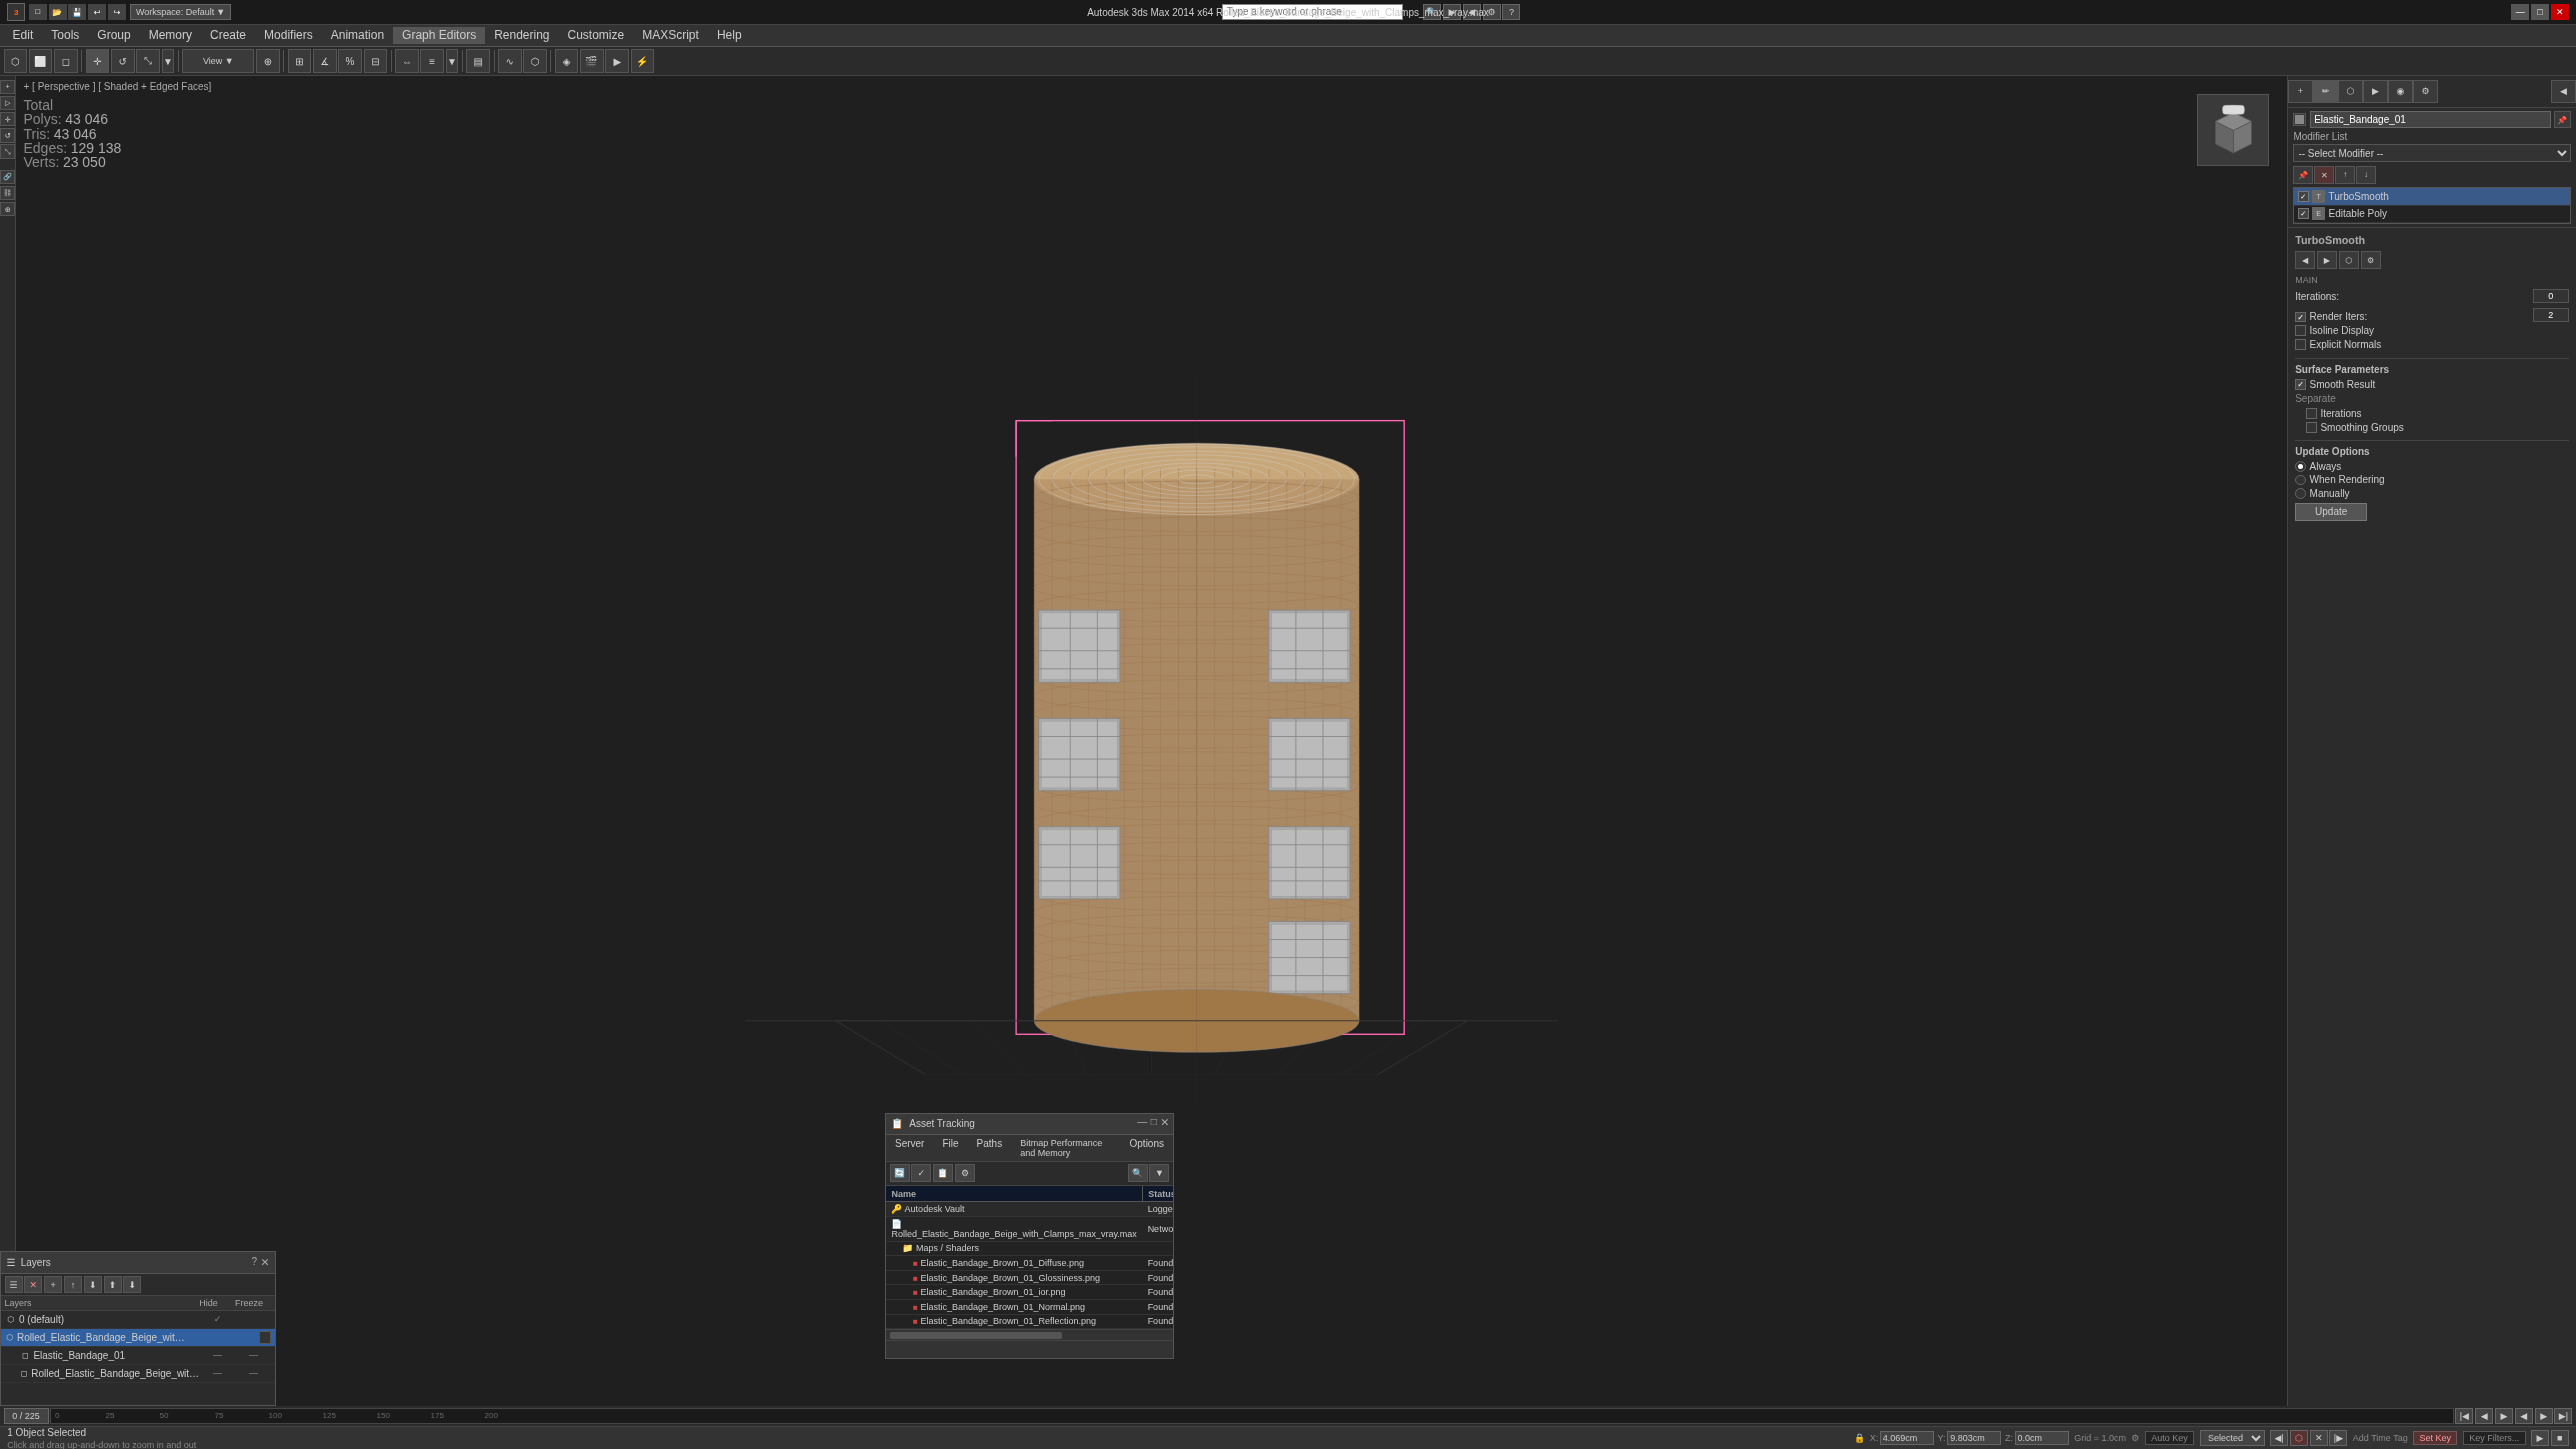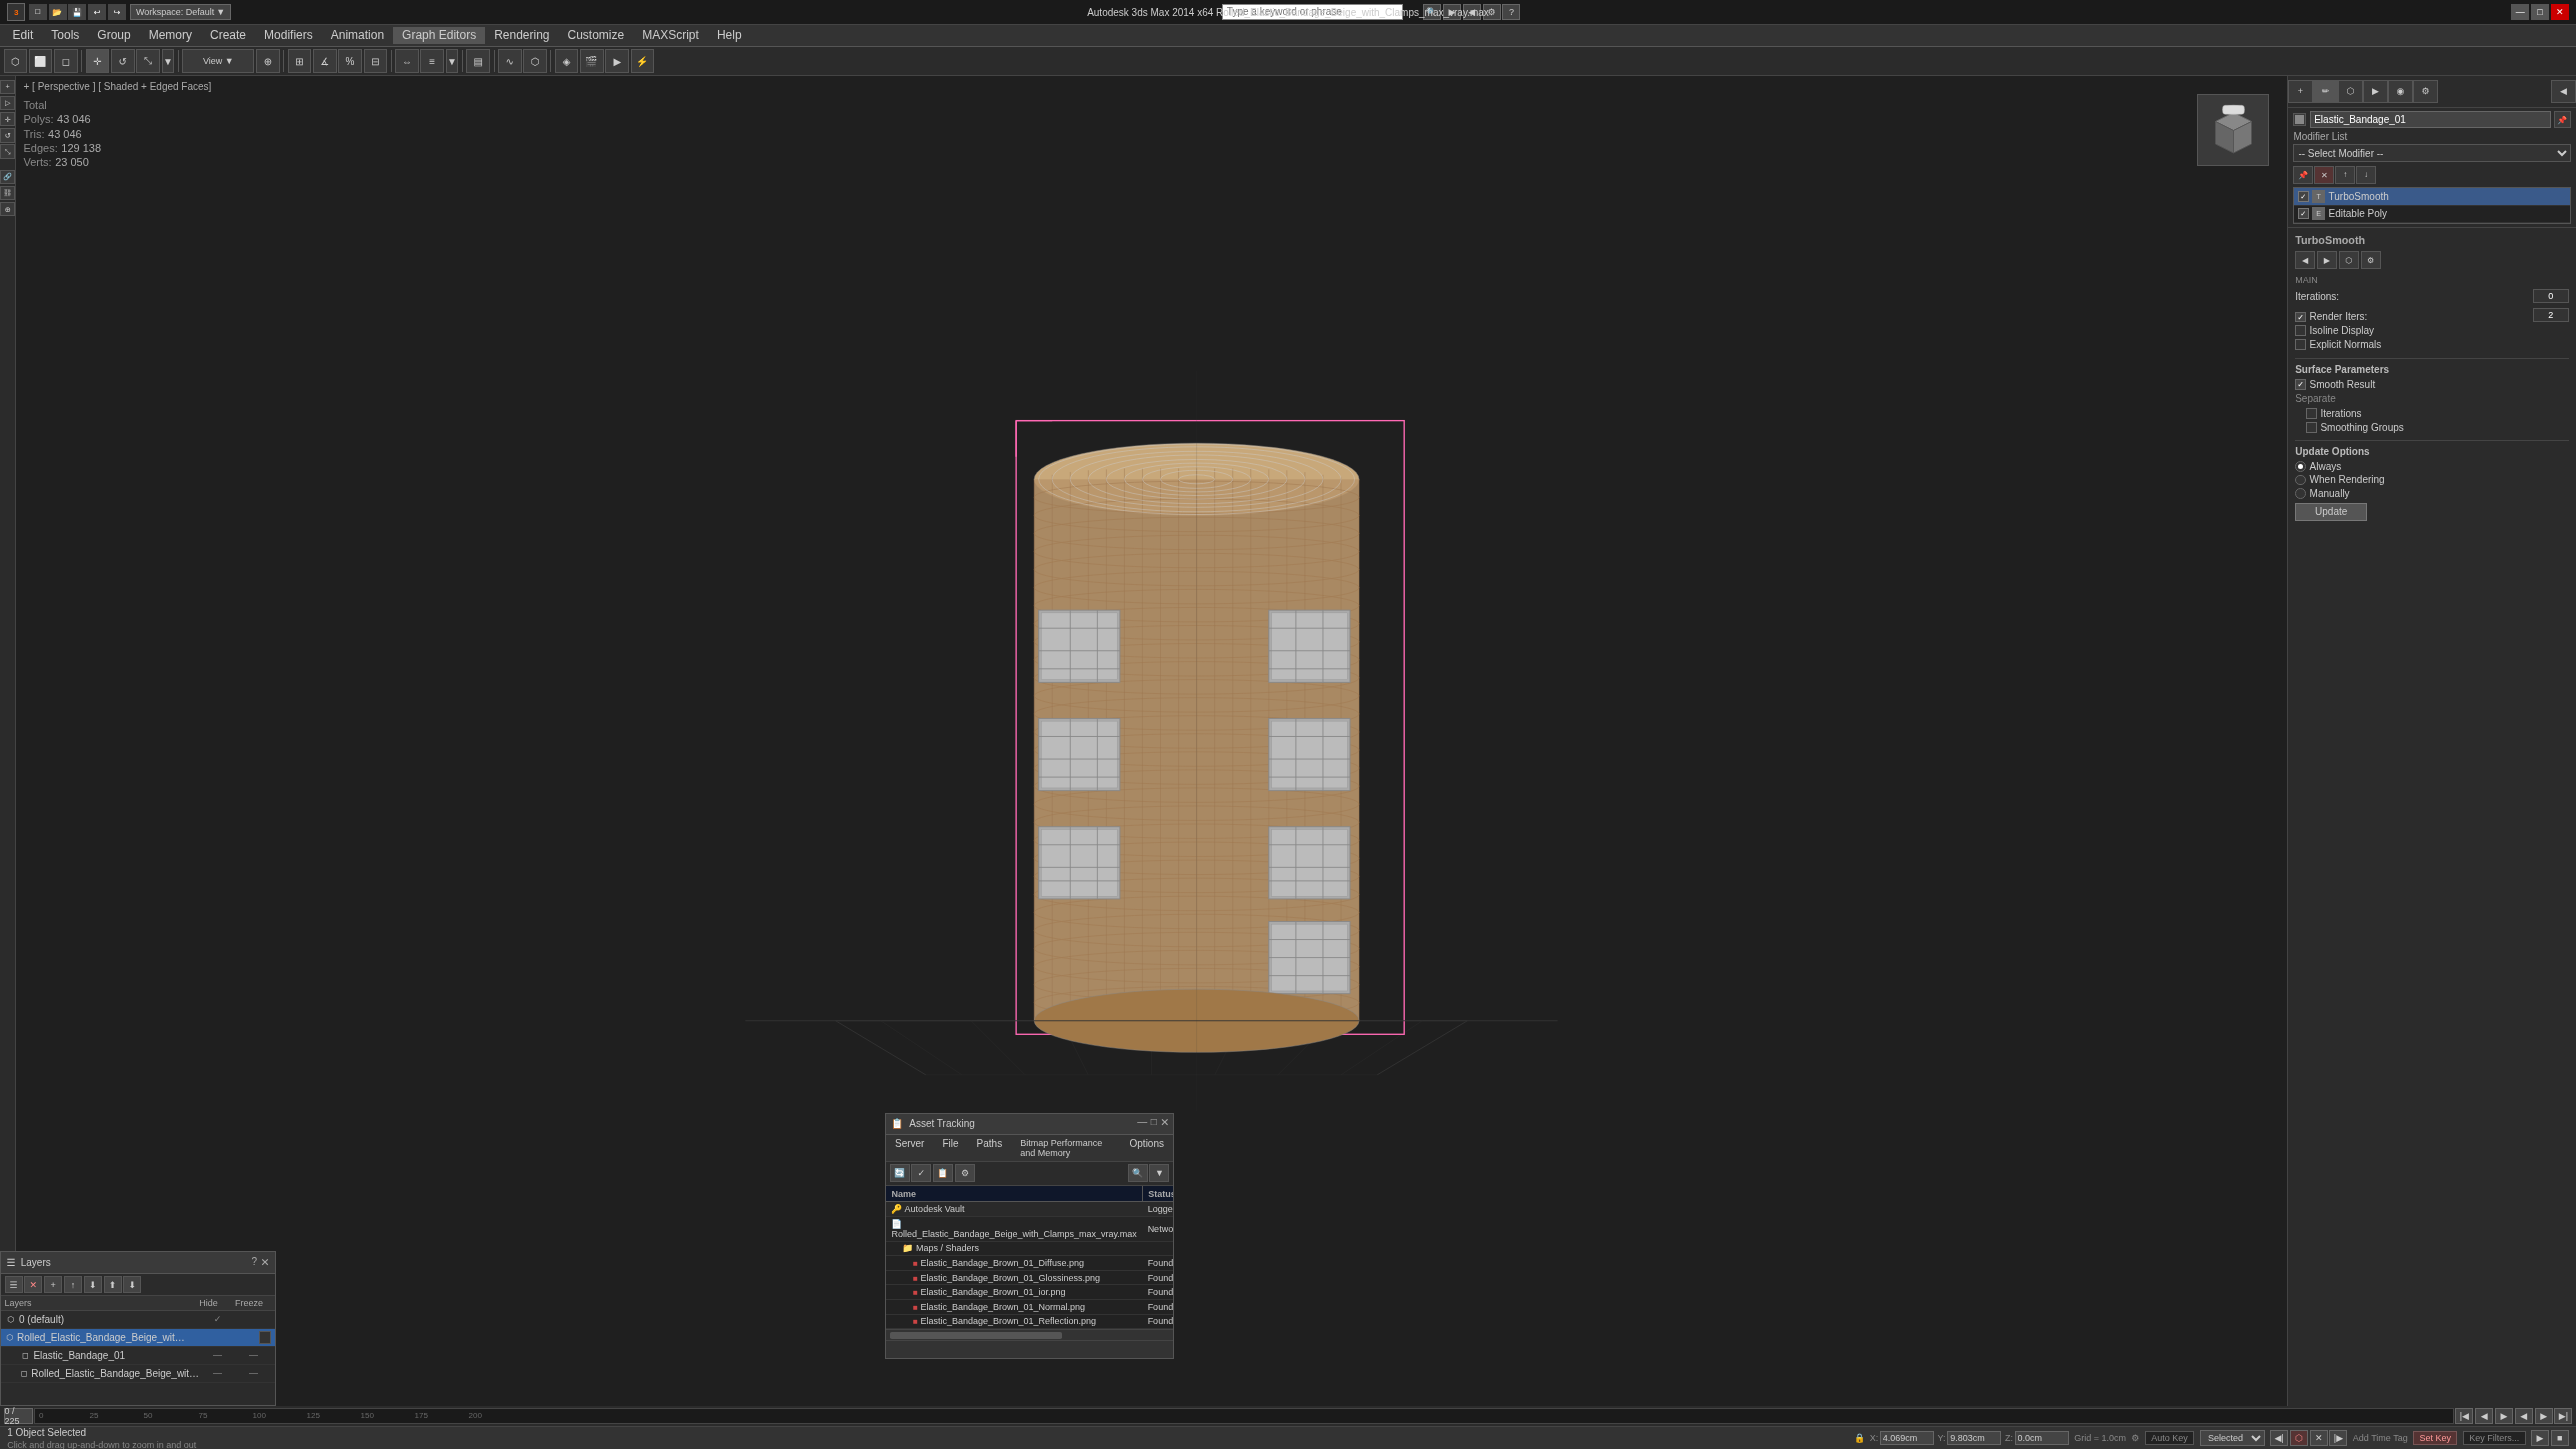--- a/index.html
+++ b/index.html
@@ -25,21 +25,21 @@
     #menubar .menu-item.active { background: #555; }
 
     
     #toolbar { position: absolute; top: 47px; left: 0; right: 0; height: 29px; background: #2b2b2b; display: flex; align-items: center; padding: 0 3.6px; gap: 1.8px; border-bottom: 0.9px solid #444; }
     .tool-btn { width: 23.5px; height: 23.5px; background: #3a3a3a; border: 0.9px solid #555; display: flex; align-items: center; justify-content: center; cursor: pointer; color: #ccc; font-size: 10px; }
     .tool-sep { width: 0.9px; height: 21.7px; background: #555; margin: 0 1.8px; }
 
     
     #viewport { position: absolute; top: 76px; left: 0; right: 289px; bottom: 43px; background: #1c1c1c; overflow: hidden; }
     #viewport-label { position: absolute; top: 3.6px; left: 7.2px; color: #aaa; font-size: 10px; z-index: 10; }
-    #viewport-stats { position: absolute; top: 14.4px; left: 7.2px; color: #aaa; font-size: 11px; z-index: 10; line-height: 14.4px; }
+    #viewport-stats { position: absolute; top: 14.4px; left: 7.2px; color: #aaa; font-size: 14px; z-index: 10; line-height: 14.4px; }
     .stat-row { display: flex; gap: 3.6px; }
     .stat-label { color: #888; }
     .stat-value { color: #aaa; }
 
     
     #viewport-3d { position: absolute; top: 0; left: 0; right: 0; bottom: 0; display: flex; align-items: center; justify-content: center; }
     
     
     #rightpanel { position: absolute; top: 76px; right: 0; width: 289px; bottom: 43px; background: #2b2b2b; border-left: 0.9px solid #444; overflow-y: auto; }
     #rightpanel-top { padding: 3.6px; border-bottom: 0.9px solid #444; }
@@ -738,21 +738,21 @@
 
   <div class="asset-scrollbar">
     <div style="width:60%;height:7.2px;background:#555;border-radius:1.8px;margin:1.8px 3.6px;"></div>
   </div>
   <div class="asset-bottom-bar"></div>
 </div>
 
 <div id="timeline">
   <div style="display:flex;align-items:center;width:100%;gap:1.8px;">
 
-    <div style="width:29px;height:16.3px;background:#444;border:0.9px solid #666;color:#ccc;font-size:9px;display:flex;align-items:center;justify-content:center;">
+    <div style="width:45px;height:16.3px;background:#444;border:0.9px solid #666;color:#ccc;font-size:9px;display:flex;align-items:center;justify-content:center;">
       <span>0 / 225</span>
     </div>
 
     <div style="flex:1;height:16.3px;background:#1a1a1a;border:0.9px solid #444;position:relative;cursor:pointer;overflow:hidden;">
 
       <div style="position:absolute;top:0;left:0;right:0;bottom:0;display:flex;align-items:flex-end;padding:0 3.6px;">
         <div style="position:absolute;top:1.8px;left:3.6px;color:#666;font-size:8.1px;">0</div>
         <div style="position:absolute;top:1.8px;left:54px;color:#666;font-size:8.1px;">25</div>
         <div style="position:absolute;top:1.8px;left:108px;color:#666;font-size:8.1px;">50</div>
         <div style="position:absolute;top:1.8px;left:163px;color:#666;font-size:8.1px;">75</div>

